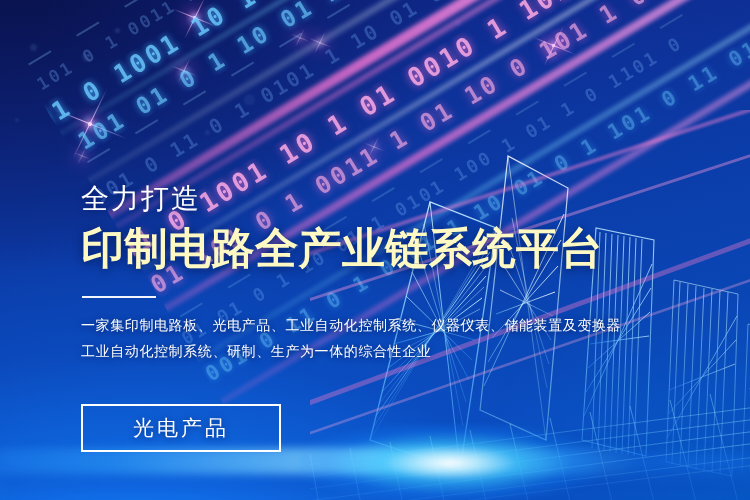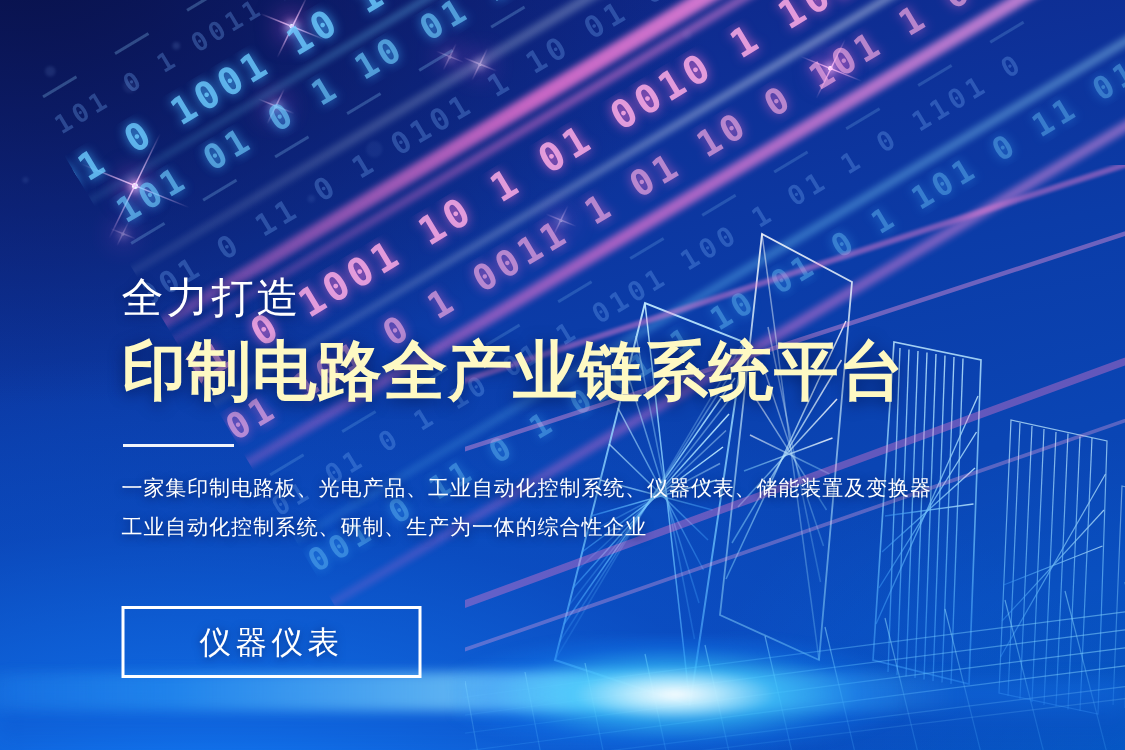--- a/index.html
+++ b/index.html
@@ -373,15 +373,15 @@
   <div class="content">
     <p class="eyebrow">全力打造</p>
     <h1 class="headline">印制电路全产业链系统平台</h1>
     <div class="rule"></div>
     <div class="desc">
       <div>一家集印制电路板、光电产品、工业自动化控制系统、仪器仪表、储能装置及变换器</div>
       <div>工业自动化控制系统、研制、生产为一体的综合性企业</div>
     </div>
   </div>
 
-  <button class="cta">仪器仪表</button>
+  <button class="cta">光电产品</button>
 
 </div>
 
 </body></html>

